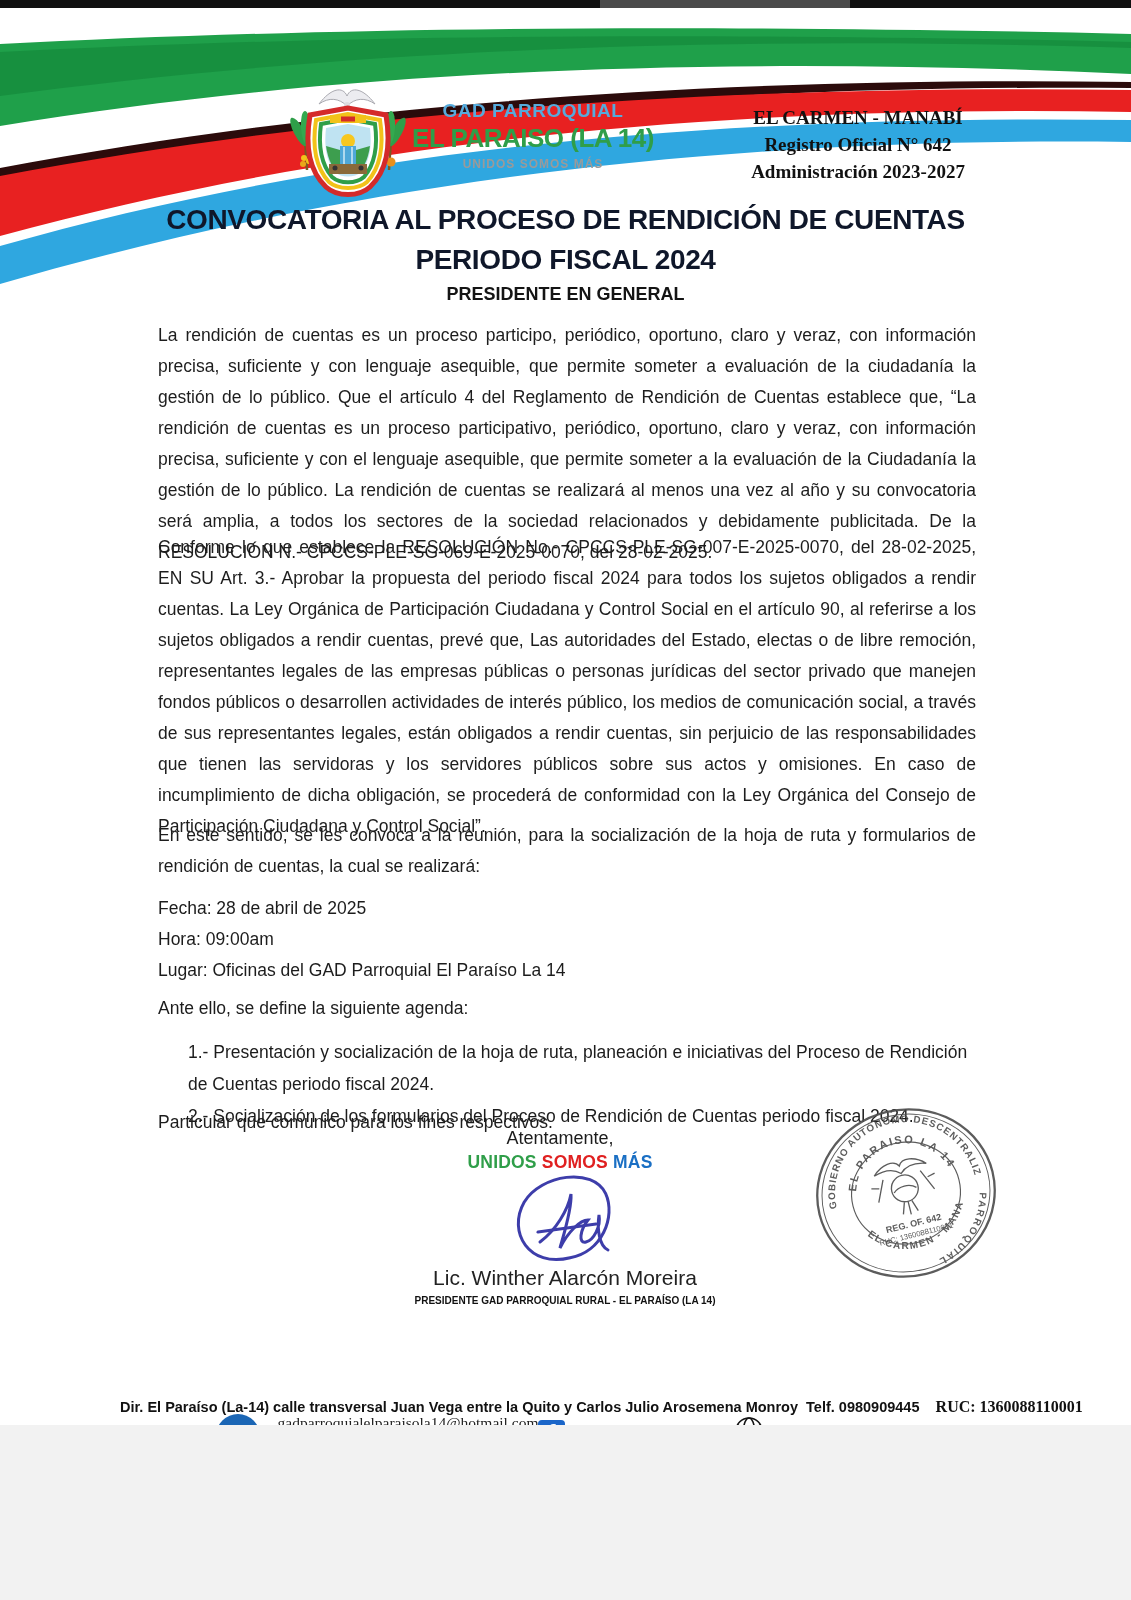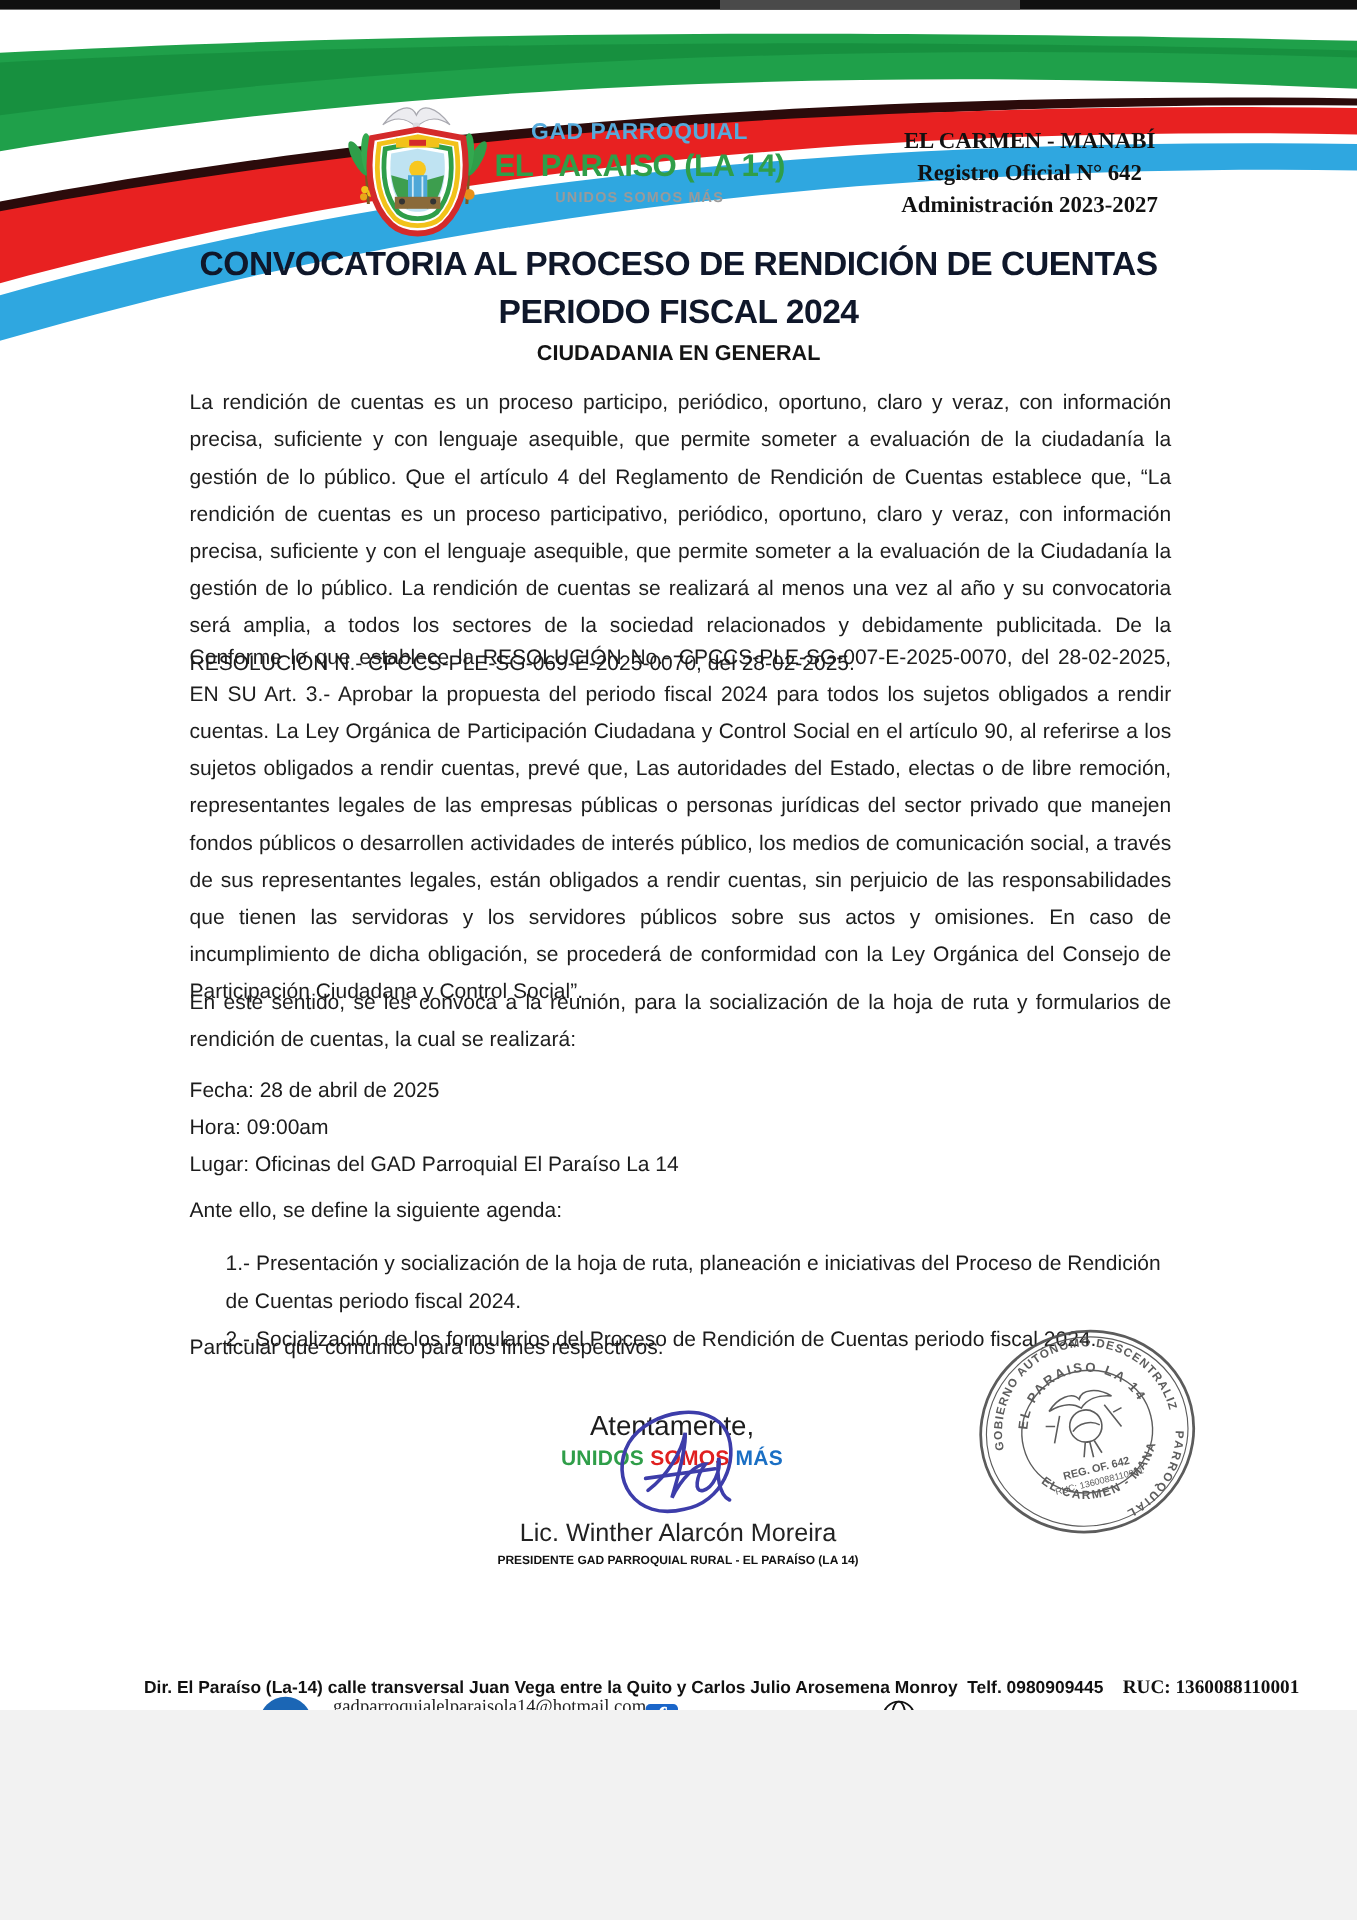--- a/index.html
+++ b/index.html
@@ -26,21 +26,21 @@
   #p1{top:320px;} #p2{top:532px;} #p3{top:820px;}
   .meet{left:158px;width:818px;font-size:17.5px;line-height:31px;}
   #meeting{top:893px;}
   #ante{top:998px;left:158px;width:818px;font-size:17.5px;}
   #agenda{top:1036px;left:158px;width:818px;font-size:17.5px;line-height:32px;}
   #agenda .item{margin-left:30px;text-align:left;}
   #particular{top:1112px;left:158px;width:818px;font-size:17.5px;}
 
   
   .closing{left:300px;top:1128px;width:520px;text-align:center;}
-  .salut{font-size:23px;margin-top:47px;}
+  .salut{font-size:18px;}
   .slogan{font-size:17.5px;font-weight:800;margin-top:3px;letter-spacing:.2px;}
   .w-green{color:#2f9e49;} .w-red{color:#e02020;} .w-blue{color:#1a6fc4;}
   .sig-svg{left:500px;top:1168px;}
   .stamp{left:808px;top:1102px;width:196px;height:182px;transform:rotate(-14deg);opacity:.92;}
   .sig-name{left:270px;top:1266px;width:590px;text-align:center;}
   .sig-name .nm{font-size:21px;color:#222;}
   .sig-name .rl{font-size:10px;font-weight:800;margin-top:5px;color:#111;}
 
   
   .f-line1{left:120px;top:1398px;width:900px;text-align:center;font-size:14.5px;font-weight:800;color:#111;white-space:nowrap;}
@@ -116,21 +116,21 @@
 
   <div class="abs office-block">
     <div>EL CARMEN - MANABÍ</div>
     <div>Registro Oficial N° 642</div>
     <div>Administración 2023-2027</div>
   </div>
 
   <div class="abs title-block">
     <div class="title-l">CONVOCATORIA AL PROCESO DE RENDICIÓN DE CUENTAS</div>
     <div class="title-l">PERIODO FISCAL 2024</div>
-    <div class="title-sub">CIUDADANIA EN GENERAL</div>
+    <div class="title-sub">PRESIDENTE EN GENERAL</div>
   </div>
 
   <div class="abs para" id="p1">La rendición de cuentas es un proceso participo, periódico, oportuno, claro y veraz, con información precisa, suficiente y con lenguaje asequible, que permite someter a evaluación de la ciudadanía la gestión de lo público. Que el artículo 4 del Reglamento de Rendición de Cuentas establece que, “La rendición de cuentas es un proceso participativo, periódico, oportuno, claro y veraz, con información precisa, suficiente y con el lenguaje asequible, que permite someter a la evaluación de la Ciudadanía la gestión de lo público. La rendición de cuentas se realizará al menos una vez al año y su convocatoria será amplia, a todos los sectores de la sociedad relacionados y debidamente publicitada. De la RESOLUCIÓN N.- CPCCS-PLE-SG-069-E-2025-0070, del 28-02-2025.</div>
   <div class="abs para" id="p2">Conforme lo que establece la RESOLUCIÓN No.- CPCCS-PLE-SG-007-E-2025-0070, del 28-02-2025, EN SU Art. 3.- Aprobar la propuesta del periodo fiscal 2024 para todos los sujetos obligados a rendir cuentas. La Ley Orgánica de Participación Ciudadana y Control Social en el artículo 90, al referirse a los sujetos obligados a rendir cuentas, prevé que, Las autoridades del Estado, electas o de libre remoción, representantes legales de las empresas públicas o personas jurídicas del sector privado que manejen fondos públicos o desarrollen actividades de interés público, los medios de comunicación social, a través de sus representantes legales, están obligados a rendir cuentas, sin perjuicio de las responsabilidades que tienen las servidoras y los servidores públicos sobre sus actos y omisiones. En caso de incumplimiento de dicha obligación, se procederá de conformidad con la Ley Orgánica del Consejo de Participación Ciudadana y Control Social”.</div>
   <div class="abs para" id="p3">En este sentido, se les convoca a la reunión, para la socialización de la hoja de ruta y formularios de rendición de cuentas, la cual se realizará:</div>
 
   <div class="abs meet" id="meeting">
     <div>Fecha: 28 de abril de 2025</div>
     <div>Hora: 09:00am</div>
     <div>Lugar: Oficinas del GAD Parroquial El Paraíso La 14</div>

